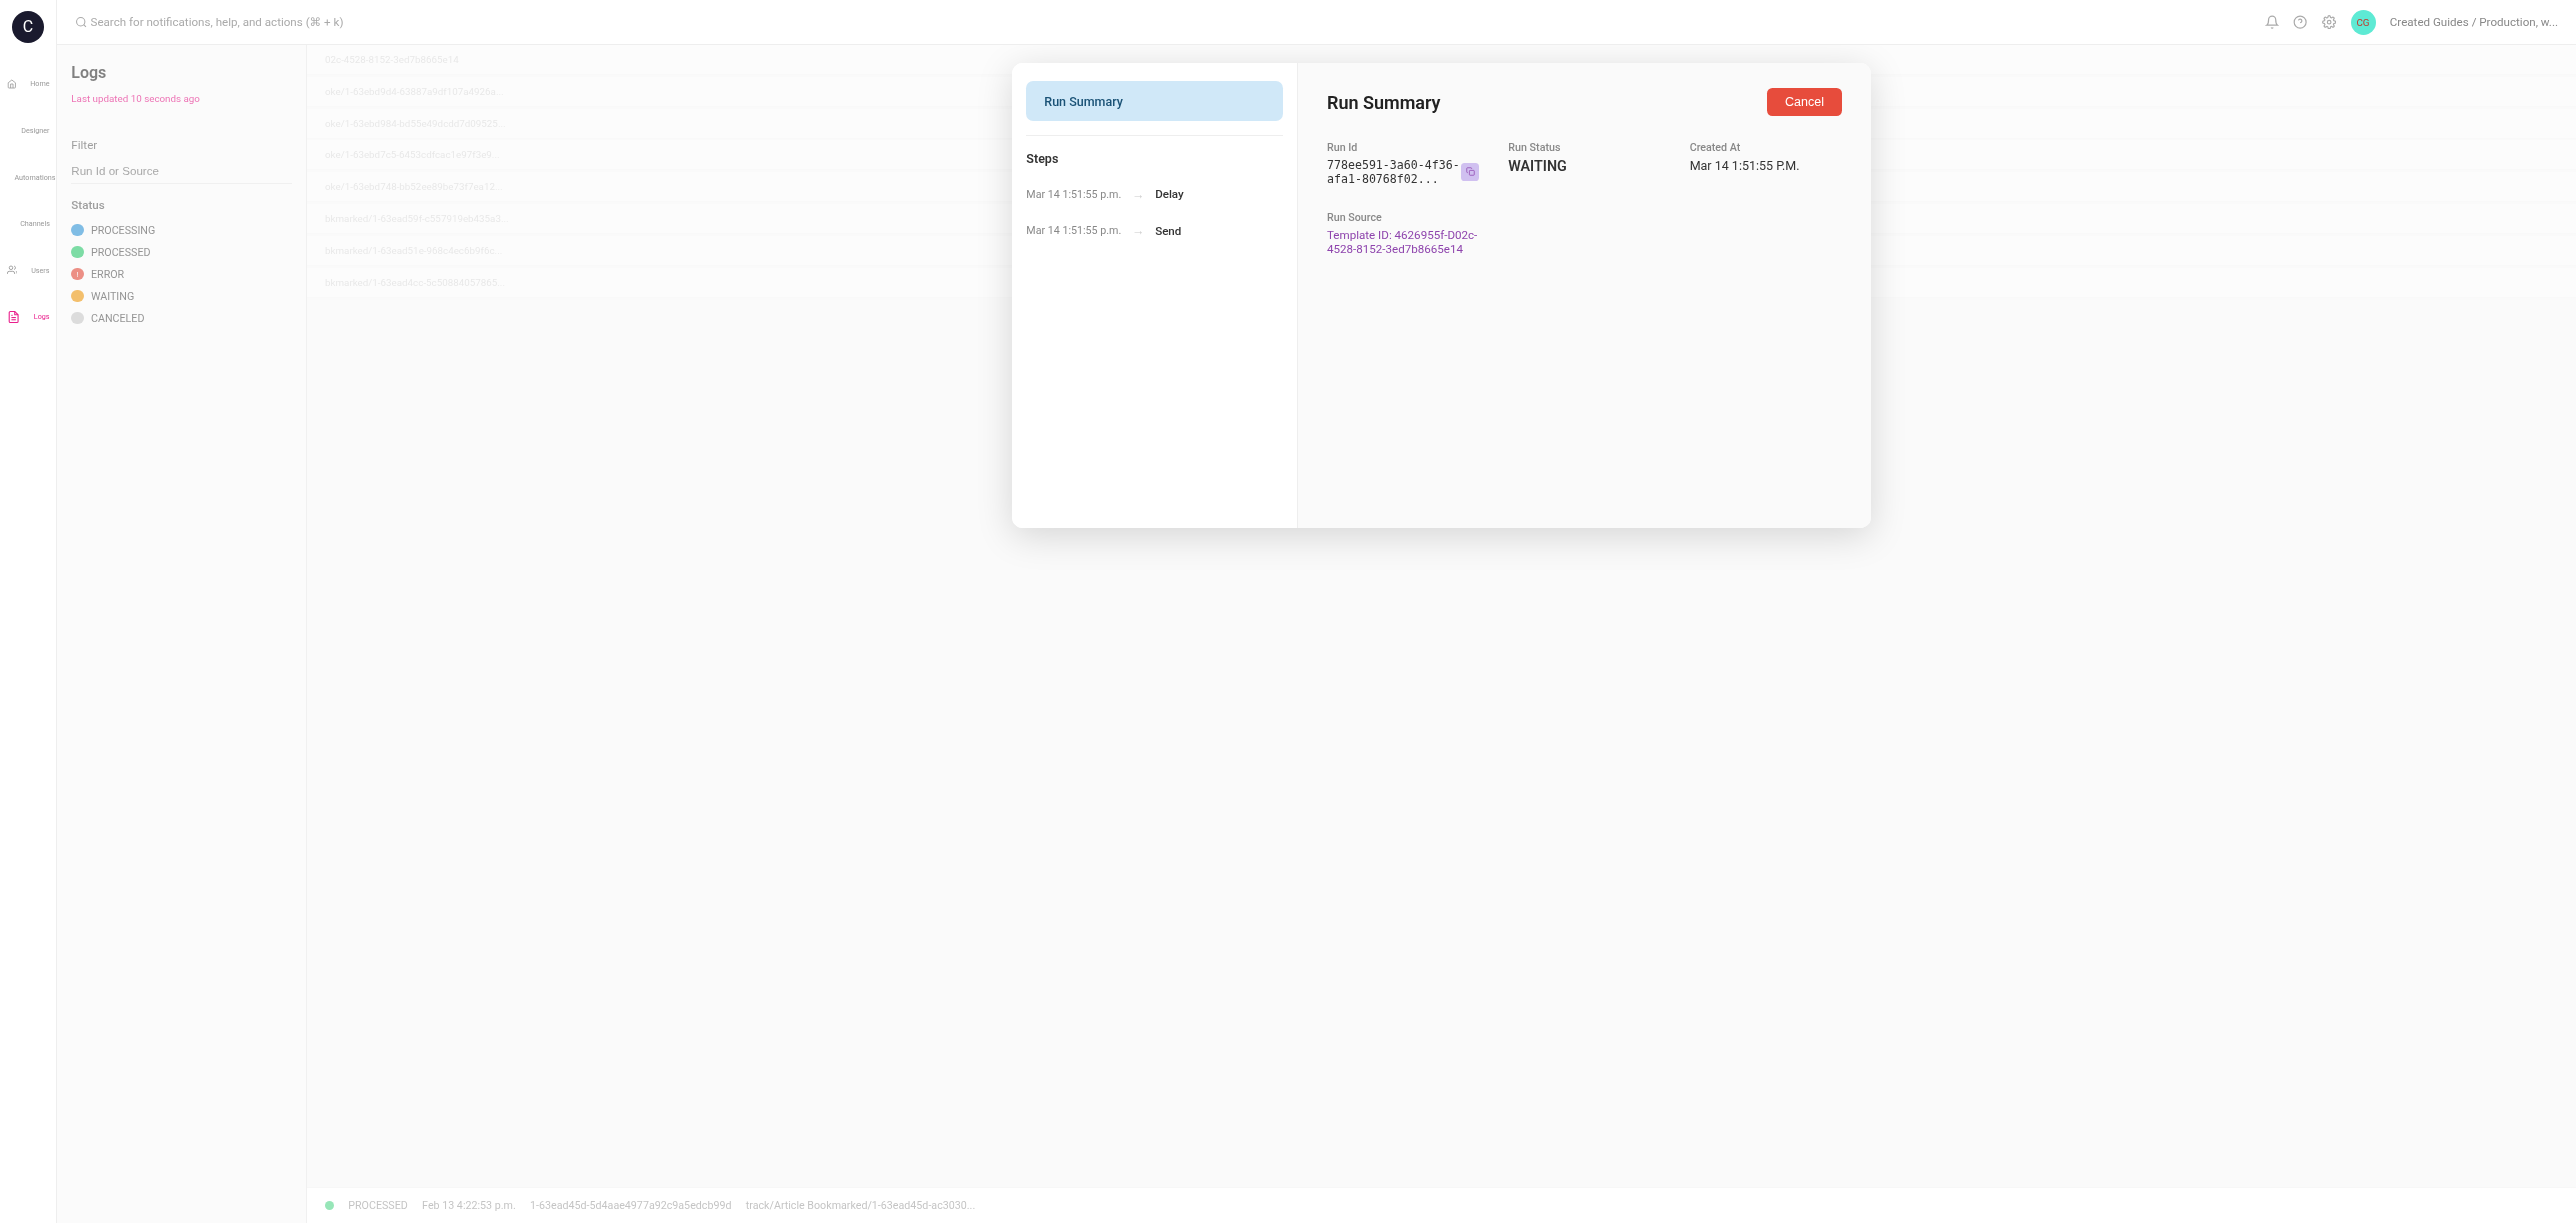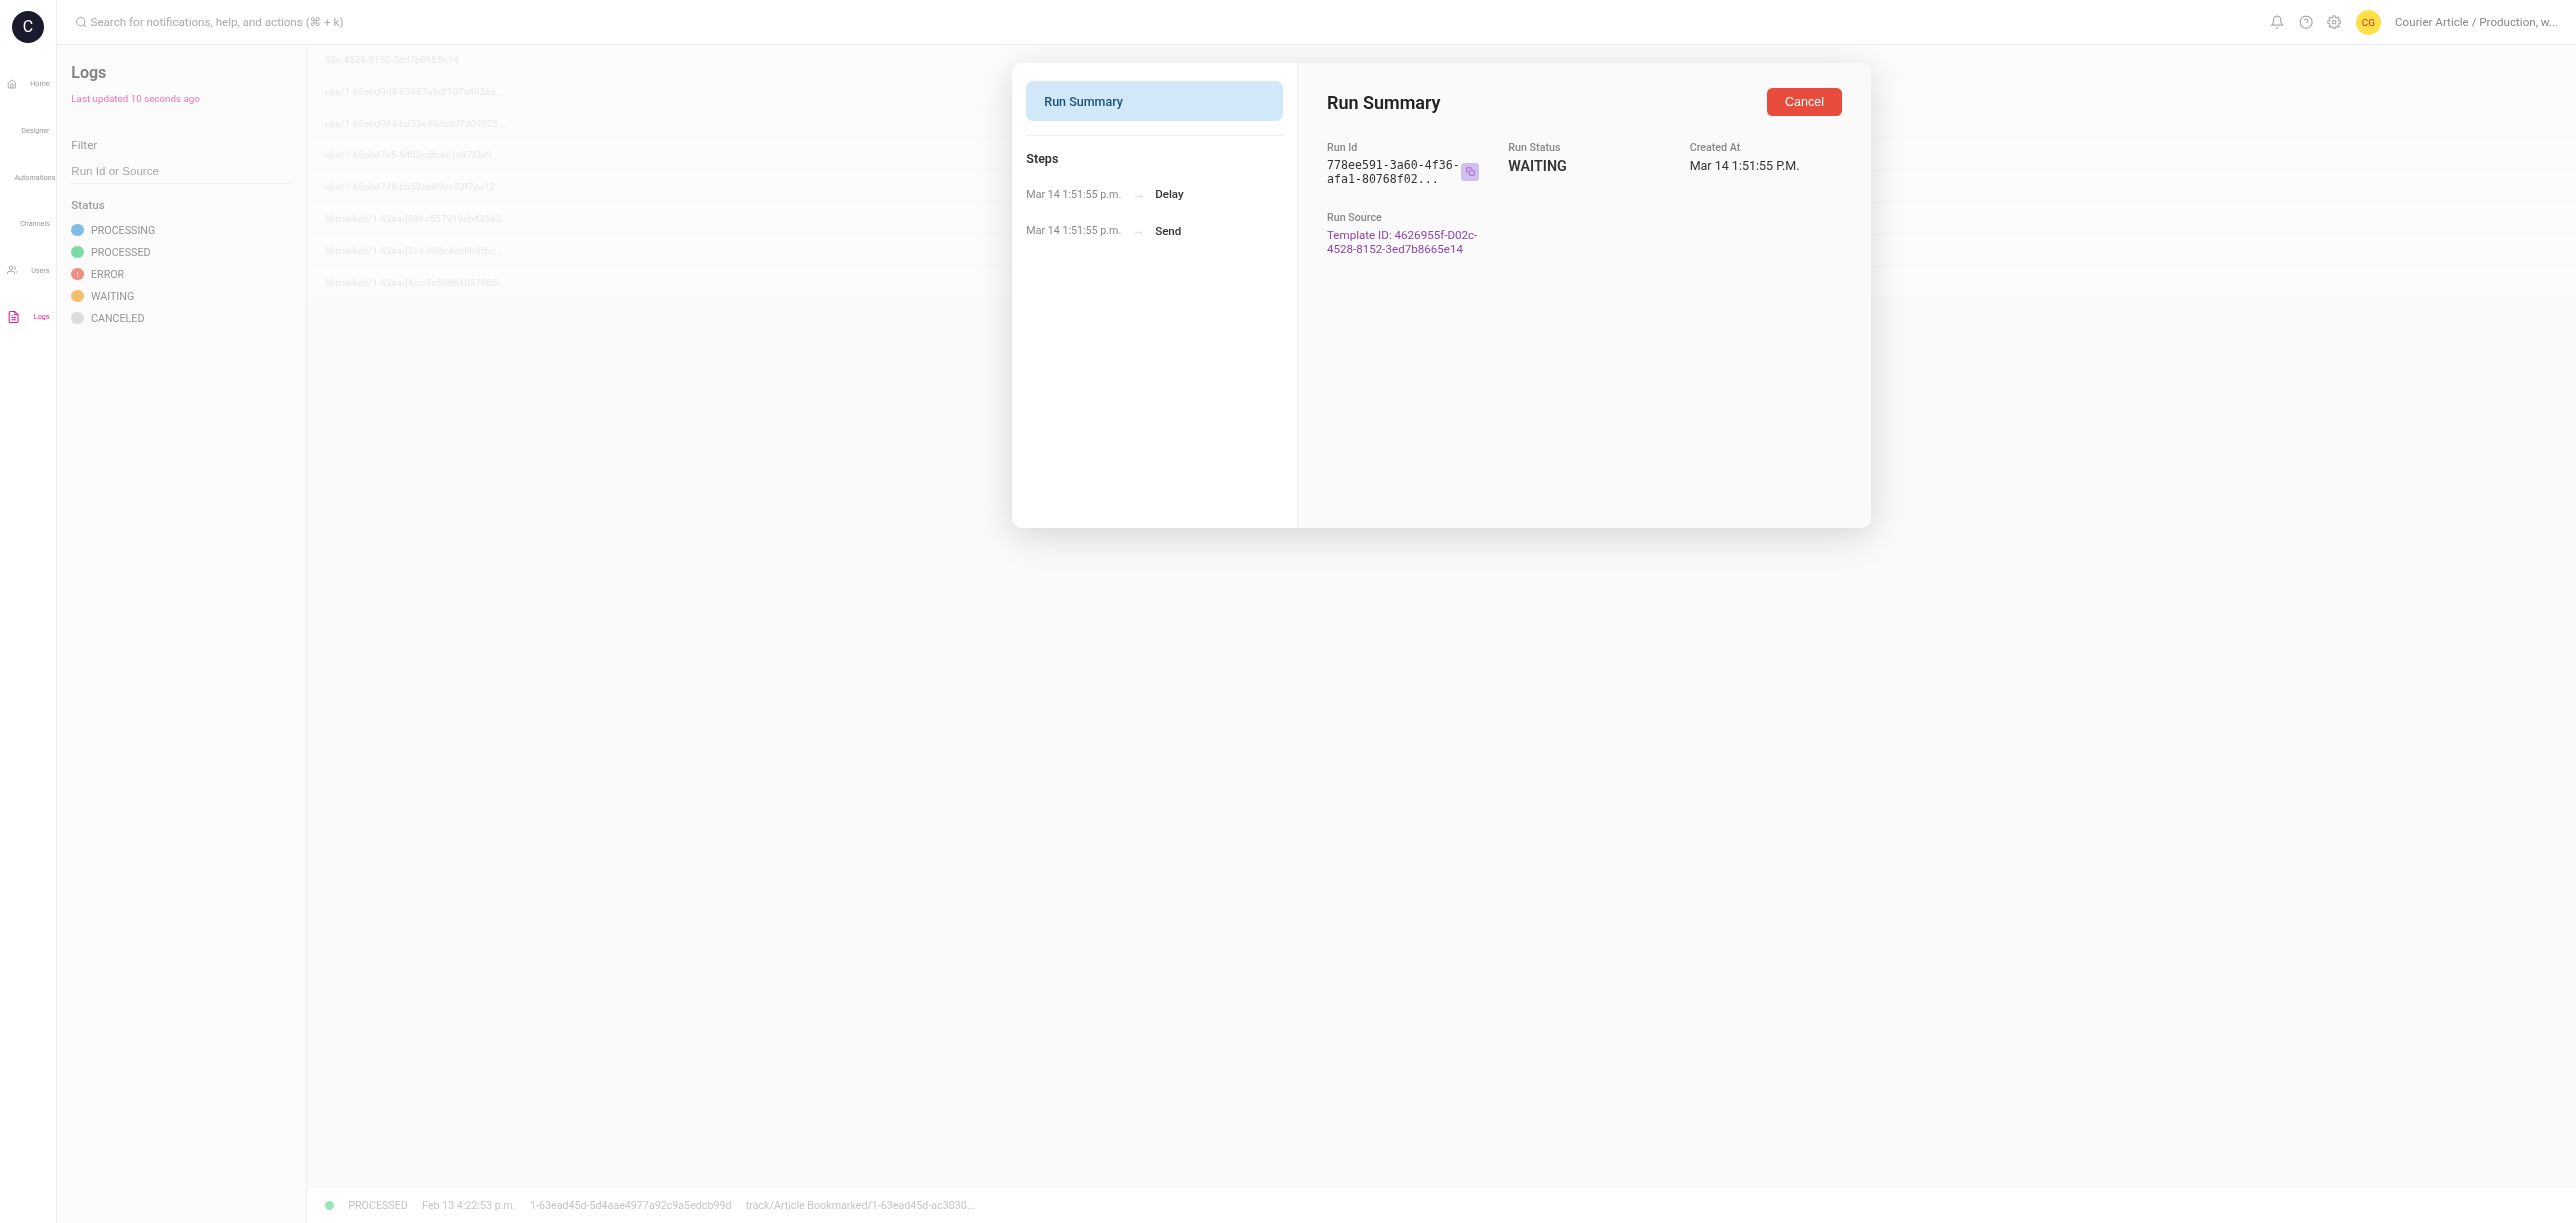--- a/index.html
+++ b/index.html
@@ -53,21 +53,21 @@
     .topbar-search {
       display: flex; align-items: center; gap: 3px;
       color: #aaa; font-size: 11.6px;
     }
     .topbar-right {
       display: flex; align-items: center; gap: 14.3px;
       color: #888; font-size: 11.6px;
     }
     .topbar-avatar {
       width: 25px; height: 25px; border-radius: 50%;
-      background: #fde047;
+      background: #5eead4;
       display: flex; align-items: center; justify-content: center;
       font-size: 9.8px; color: #c0392b;
     }
 
     
     .content { display: flex; flex: 1; overflow: hidden; }
 
     
     .left-panel {
       width: 250px;
@@ -364,21 +364,21 @@
       <svg width="14.3" height="14.3" viewBox="0 0 24 24" fill="none" stroke="#aaa" stroke-width="2">
         <circle cx="12" cy="12" r="10"></circle>
         <path d="M9.09 9a3 3 0 0 1 5.83 1c0 2-3 3-3 3"></path>
         <line x1="12" y1="17" x2="12.01" y2="17"></line>
       </svg>
       <svg width="14.3" height="14.3" viewBox="0 0 24 24" fill="none" stroke="#aaa" stroke-width="2">
         <circle cx="12" cy="12" r="3"></circle>
         <path d="M19.4 15a1.65 1.65 0 0 0 .33 1.82l.06.06a2 2 0 0 1-2.83 2.83l-.06-.06a1.65 1.65 0 0 0-1.82-.33 1.65 1.65 0 0 0-1 1.51V21a2 2 0 0 1-4 0v-.09A1.65 1.65 0 0 0 9 19.4a1.65 1.65 0 0 0-1.82.33l-.06.06a2 2 0 0 1-2.83-2.83l.06-.06A1.65 1.65 0 0 0 4.68 15a1.65 1.65 0 0 0-1.51-1H3a2 2 0 0 1 0-4h.09A1.65 1.65 0 0 0 4.6 9a1.65 1.65 0 0 0-.33-1.82l-.06-.06a2 2 0 0 1 2.83-2.83l.06.06A1.65 1.65 0 0 0 9 4.68a1.65 1.65 0 0 0 1-1.51V3a2 2 0 0 1 4 0v.09a1.65 1.65 0 0 0 1 1.51 1.65 1.65 0 0 0 1.82-.33l.06-.06a2 2 0 0 1 2.83 2.83l-.06.06A1.65 1.65 0 0 0 19.4 9a1.65 1.65 0 0 0 1.51 1H21a2 2 0 0 1 0 4h-.09a1.65 1.65 0 0 0-1.51 1z"></path>
       </svg>
       <div class="topbar-avatar">CG</div>
-      <span>Courier Article / Production, w...</span>
+      <span>Created Guides / Production, w...</span>
     </div>
   </div>
 
   <div class="content">
 
     <div class="left-panel">
       <h2>Logs</h2>
       <div class="last-updated">Last updated 10 seconds ago</div>
 
       <div class="filter-section">

